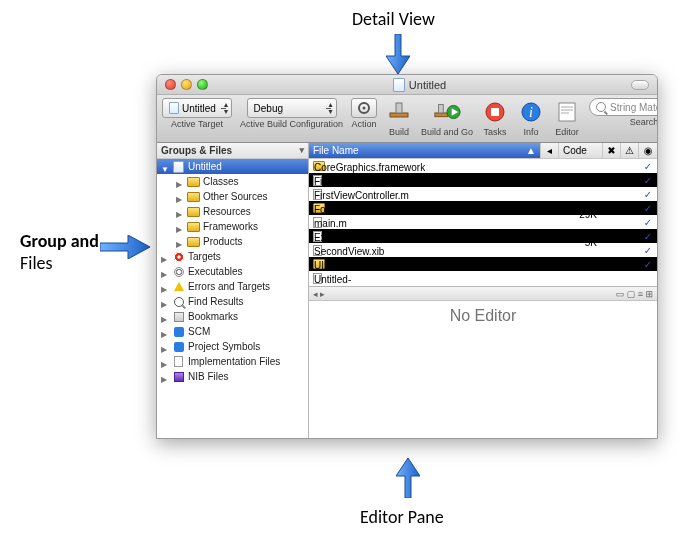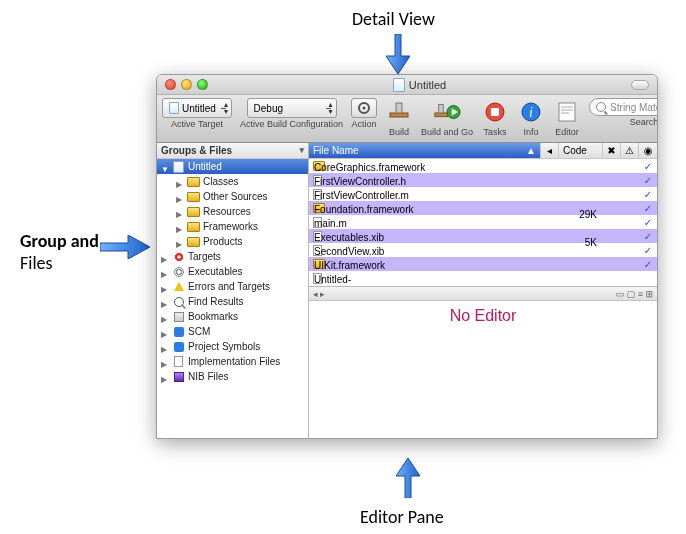--- a/index.html
+++ b/index.html
@@ -61,31 +61,31 @@
   
   .main { flex: 1; display: flex; flex-direction: column; }
   .detail { height: 144px; display: flex; flex-direction: column; border-bottom: 1px solid #b7b7b7; }
   .dt-head { display: flex; height: 16px; background: linear-gradient(#f4f4f4,#dedede); border-bottom: 1px solid #c7c7c7; font-size: 10px; }
   .col { border-right: 1px solid #c7c7c7; padding: 2px 4px; display: flex; align-items: center; }
   .col.fn { flex: 1; background: linear-gradient(#6a9ee8,#2b5cc2); color: #fff; }
   .col.sm { width: 18px; justify-content: center; }
   .col.cd { width: 44px; text-align: right; }
   .dt-body { flex: 1; overflow: hidden; font-size: 10px; }
   .dt-row { display: flex; height: 14px; align-items: center; }
-  .dt-row.alt { background: #c4b5fd; gap: 32px; }
+  .dt-row.alt { background: #000000; gap: 32px; }
   .cell { padding: 0 4px; display: flex; align-items: center; gap: 3px; }
   .cell.fn { flex: 1; }
   .cell.sm { width: 18px; justify-content: center; }
   .cell.cd { width: 44px; justify-content: flex-end; padding-right: 6px; margin-top: 40px; }
   .fw-icon { width: 12px; height: 10px; background: linear-gradient(#ffe37a,#e4b31d); border:1px solid #a77c10; border-radius:1px; }
   .h-icon { width: 9px; height: 11px; background: #fff; border:1px solid #999; }
   .check { color: #2255cc; font-size: 10px; width: 16px; text-align: center; }
   
   .split { height: 14px; background: linear-gradient(#f4f4f4,#dfdfdf); border-bottom: 1px solid #c3c3c3; display: flex; align-items: center; font-size: 9px; color: #666; padding: 0 4px; justify-content: space-between; }
-  .editor { flex: 1; display: flex; align-items: flex-start; justify-content: center; background: #fff; color: #be185d; font-size: 16px; padding-top: 6px; }
+  .editor { flex: 1; display: flex; align-items: flex-start; justify-content: center; background: #fff; color: #737373; font-size: 16px; padding-top: 6px; }
 </style>
 </head>
 <body>
 
 <div class="annotation" style="left:352px; top:8px;">Detail View</div>
 <div class="arrow arrow-down" style="left:386px; top:34px;">
   <svg viewBox="0 0 24 40">
       <defs>
         <linearGradient id="g1" x1="0" x2="1">
           <stop offset="0" stop-color="#6fb2ff"></stop>

